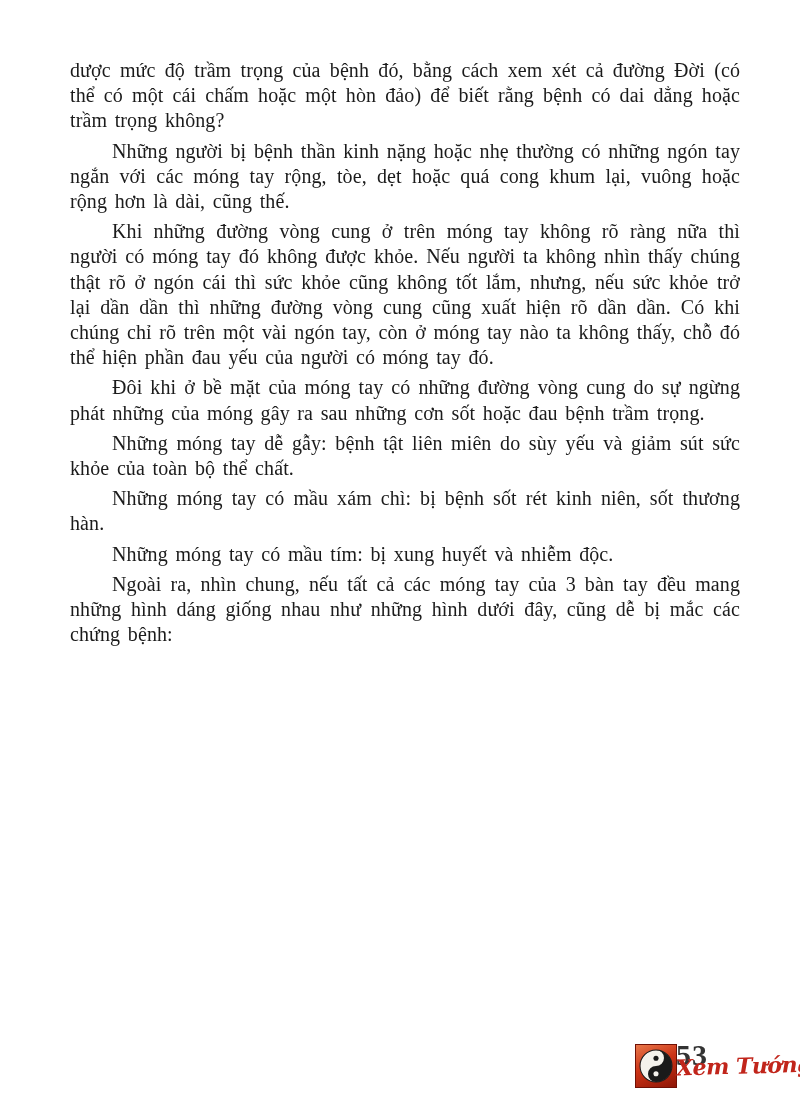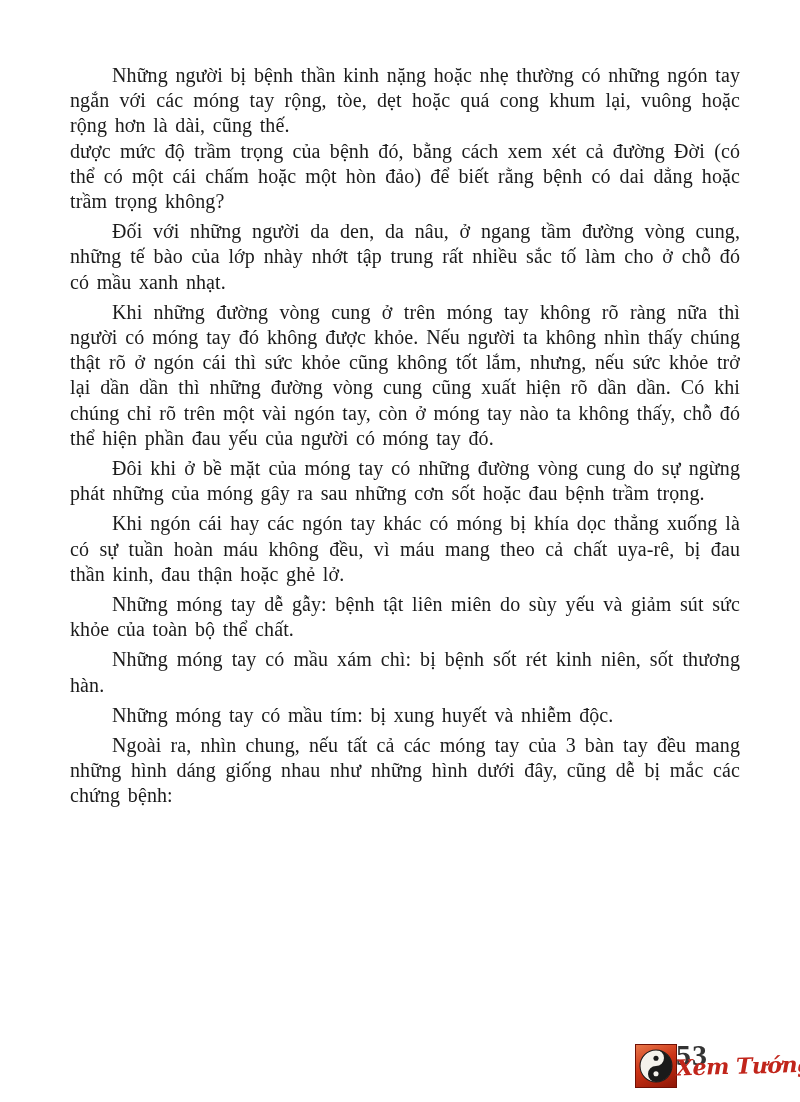--- a/index.html
+++ b/index.html
@@ -91,26 +91,24 @@
     transform: rotate(-1.5deg);
     letter-spacing: -0.5px;
   }
 </style>
 </head>
 <body>
 
 <div class="scan-page">
 
   <div class="text-block">
+    <p class="para first">dược mức độ trầm trọng của bệnh đó, bằng cách xem xét cả đường Đời (có thể có một cái chấm hoặc một hòn đảo) để biết rằng bệnh có dai dẳng hoặc trầm trọng không?</p>
     <p class="para">Những người bị bệnh thần kinh nặng hoặc nhẹ thường có những ngón tay ngắn với các móng tay rộng, tòe, dẹt hoặc quá cong khum lại, vuông hoặc rộng hơn là dài, cũng thế.</p>
-    <p class="para first">dược mức độ trầm trọng của bệnh đó, bằng cách xem xét cả đường Đời (có thể có một cái chấm hoặc một hòn đảo) để biết rằng bệnh có dai dẳng hoặc trầm trọng không?</p>
-    <p class="para">Đối với những người da den, da nâu, ở ngang tầm đường vòng cung, những tế bào của lớp nhày nhớt tập trung rất nhiều sắc tố làm cho ở chỗ đó có mầu xanh nhạt.</p>
     <p class="para">Khi những đường vòng cung ở trên móng tay không rõ ràng nữa thì người có móng tay đó không được khỏe. Nếu người ta không nhìn thấy chúng thật rõ ở ngón cái thì sức khỏe cũng không tốt lắm, nhưng, nếu sức khỏe trở lại dần dần thì những đường vòng cung cũng xuất hiện rõ dần dần. Có khi chúng chỉ rõ trên một vài ngón tay, còn ở móng tay nào ta không thấy, chỗ đó thể hiện phần đau yếu của người có móng tay đó.</p>
     <p class="para">Đôi khi ở bề mặt của móng tay có những đường vòng cung do sự ngừng phát những của móng gây ra sau những cơn sốt hoặc đau bệnh trầm trọng.</p>
-    <p class="para">Khi ngón cái hay các ngón tay khác có móng bị khía dọc thẳng xuống là có sự tuần hoàn máu không đều, vì máu mang theo cả chất uya-rê, bị đau thần kinh, đau thận hoặc ghẻ lở.</p>
     <p class="para">Những móng tay dễ gẫy: bệnh tật liên miên do sùy yếu và giảm sút sức khỏe của toàn bộ thể chất.</p>
     <p class="para">Những móng tay có mầu xám chì: bị bệnh sốt rét kinh niên, sốt thương hàn.</p>
     <p class="para">Những móng tay có mầu tím: bị xung huyết và nhiễm độc.</p>
     <p class="para">Ngoài ra, nhìn chung, nếu tất cả các móng tay của 3 bàn tay đều mang những hình dáng giống nhau như những hình dưới đây, cũng dễ bị mắc các chứng bệnh:</p>
   </div>
 
   <div class="footer-mark">
     <span class="page-number">253</span>
 
     <span class="yinyang-frame">

